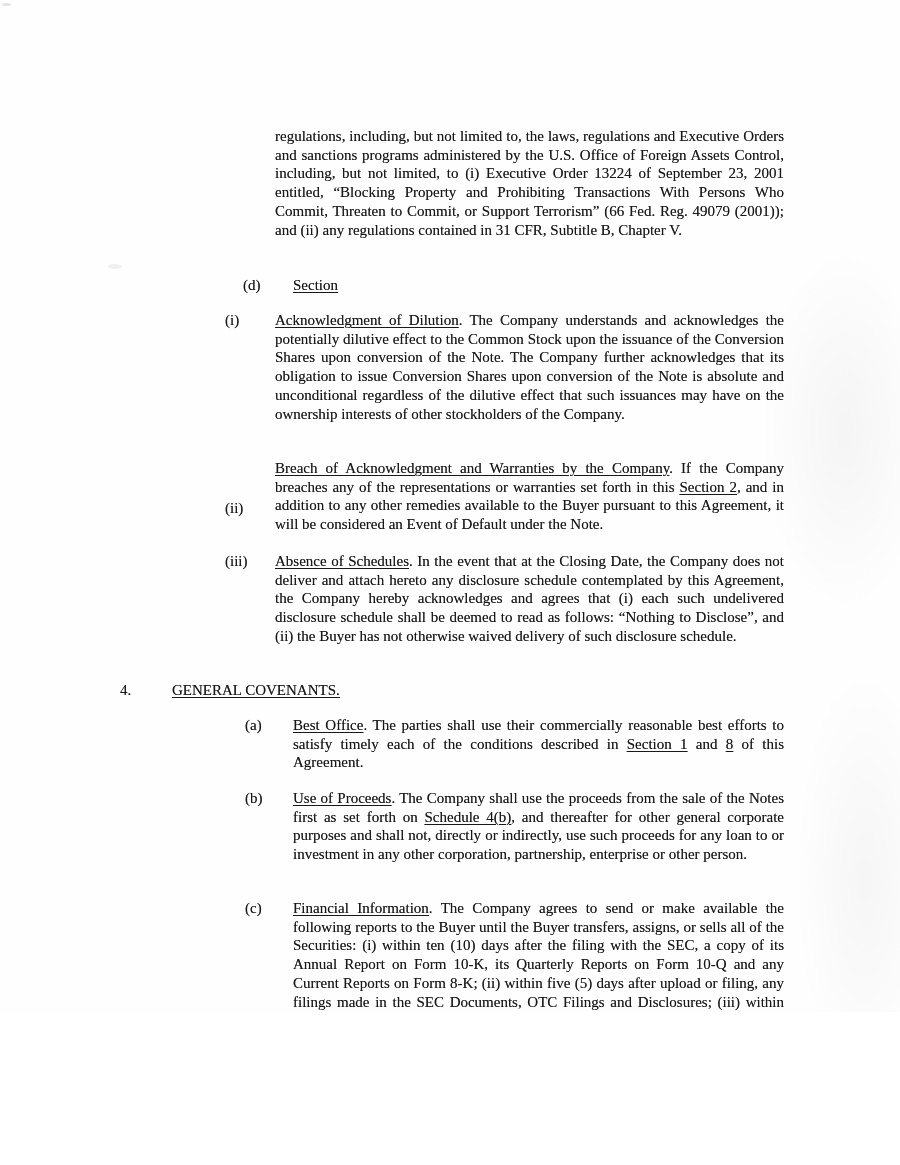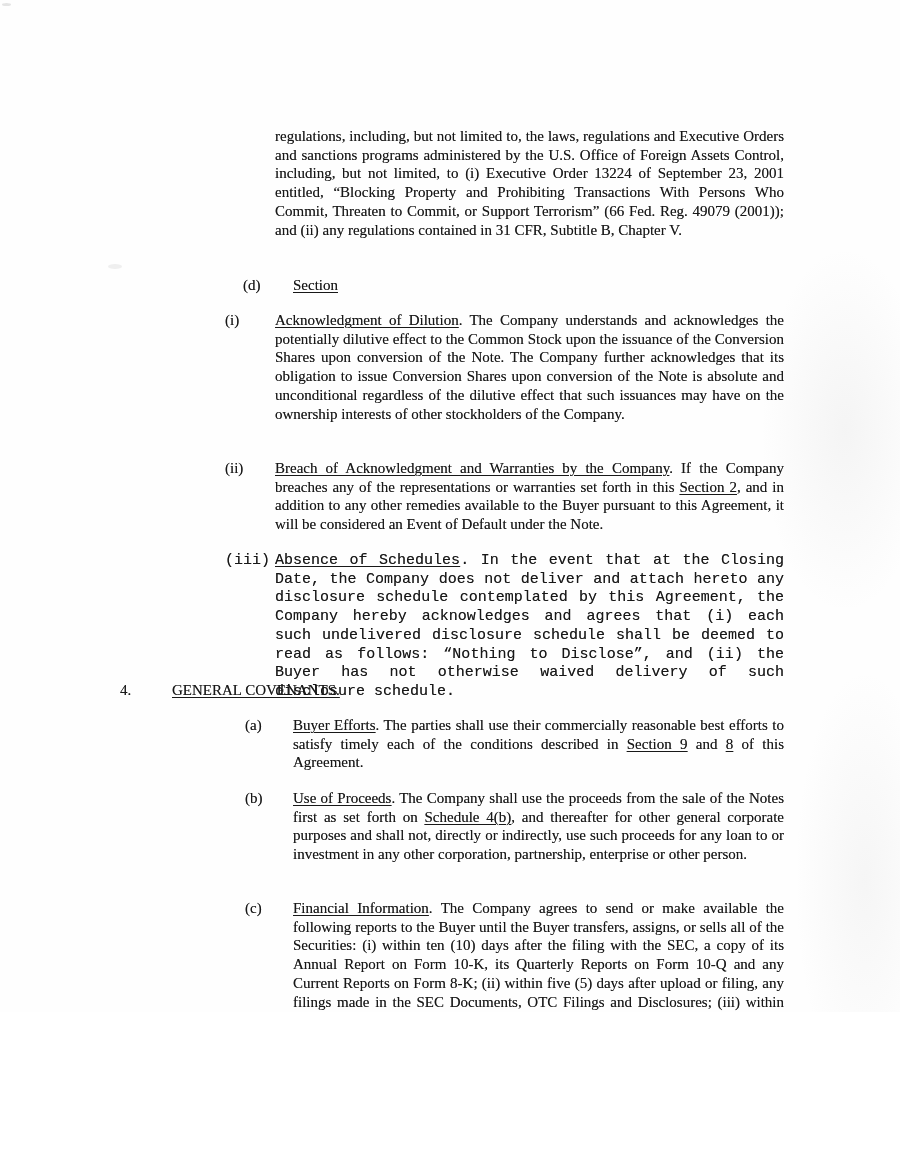--- a/index.html
+++ b/index.html
@@ -37,22 +37,22 @@
 
   
   #b1 { top: 127px; left: 275px; width: 509px; }
   
   #b2 { top: 276px; left: 293px; width: 300px; text-align: left; }
   #b2 .lbl { left: -50px; }
   
   #b3 { top: 311px; left: 275px; width: 509px; }
   #b3 .lbl { left: -50px; }
   #b4 { top: 459px; left: 275px; width: 509px; }
-  #b4 .lbl { left: -50px; }
-  #b5 { top: 552px; left: 275px; width: 509px; font-family: Liberation Mono, monospace; }
+  #b4 .lbl { left: -50px; margin-top: 40px; }
+  #b5 { top: 552px; left: 275px; width: 509px; }
   #b5 .lbl { left: -50px; }
   
   #b6 { top: 681px; left: 172px; width: 620px; text-align: left; }
   #b6 .lbl { left: -52px; }
   
   #b7 { top: 716px; left: 293px; width: 491px; }
   #b7 .lbl { left: -48px; }
   #b8 { top: 789px; left: 293px; width: 491px; }
   #b8 .lbl { left: -48px; }
   #b9 { top: 899px; left: 293px; width: 491px; }
@@ -100,21 +100,21 @@
     <span class="txt"><span class="u">Absence of Schedules</span><span>. In the event that at the Closing Date, the Company does not deliver and attach hereto any disclosure schedule contemplated by this Agreement, the Company hereby acknowledges and agrees that (i) each such undelivered disclosure schedule shall be deemed to read as follows: “Nothing to Disclose”, and (ii) the Buyer has not otherwise waived delivery of such disclosure schedule.</span></span>
   </div>
 
   <div class="blk" id="b6">
     <span class="lbl">4.</span>
     <span class="txt"><span class="u">GENERAL COVENANTS.</span></span>
   </div>
 
   <div class="blk" id="b7">
     <span class="lbl">(a)</span>
-    <span class="txt"><span class="u">Buyer Efforts</span><span>. The parties shall use their commercially reasonable best efforts to satisfy timely each of the conditions described in </span><span class="u">Section 9</span><span> and </span><span class="u">8</span><span> of this Agreement.</span></span>
+    <span class="txt"><span class="u">Best Office</span><span>. The parties shall use their commercially reasonable best efforts to satisfy timely each of the conditions described in </span><span class="u">Section 1</span><span> and </span><span class="u">8</span><span> of this Agreement.</span></span>
   </div>
 
   <div class="blk" id="b8">
     <span class="lbl">(b)</span>
     <span class="txt"><span class="u">Use of Proceeds</span><span>. The Company shall use the proceeds from the sale of the Notes first as set forth on </span><span class="u">Schedule 4(b)</span><span>, and thereafter for other general corporate purposes and shall not, directly or indirectly, use such proceeds for any loan to or investment in any other corporation, partnership, enterprise or other person.</span></span>
   </div>
 
   <div class="blk" id="b9">
     <span class="lbl">(c)</span>
     <span class="txt"><span class="u">Financial Information</span><span>. The Company agrees to send or make available the following reports to the Buyer until the Buyer transfers, assigns, or sells all of the Securities: (i) within ten (10) days after the filing with the SEC, a copy of its Annual Report on Form 10-K, its Quarterly Reports on Form 10-Q and any Current Reports on Form 8-K; (ii) within five (5) days after upload or filing, any filings made in the SEC Documents, OTC Filings and Disclosures; (iii) within one (1) day after release, copies of all press releases</span></span>

